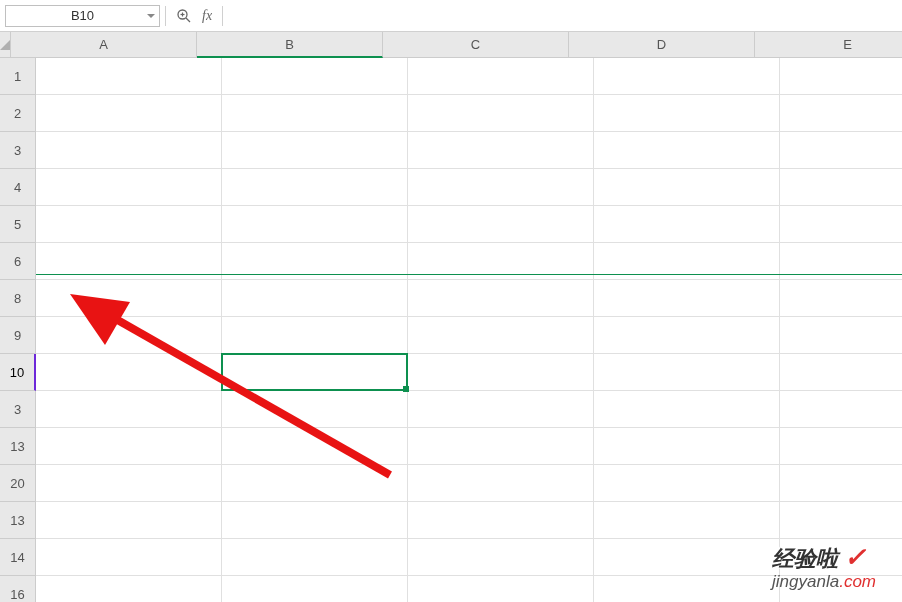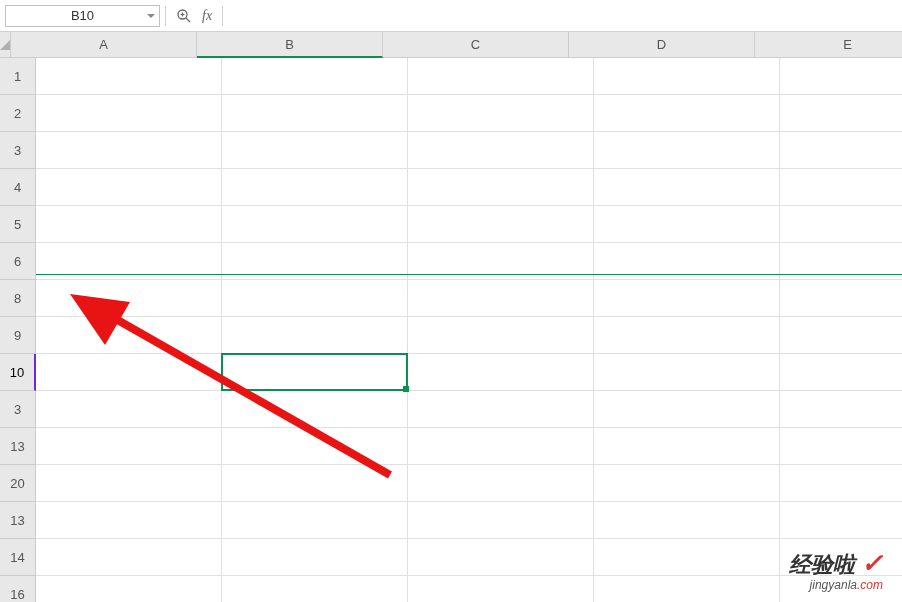--- a/index.html
+++ b/index.html
@@ -174,39 +174,38 @@
       background: #0d904f;
       z-index: 5;
     }
     .arrow-overlay {
       position: absolute;
       pointer-events: none;
       z-index: 10;
     }
     .watermark {
       position: absolute;
-      right: 19px;
+      right: 26px;
       bottom: 10px;
       z-index: 20;
-      text-align: right;
     }
     .watermark-main {
       font-size: 22px;
       font-weight: bold;
       font-style: italic;
       color: #333;
       text-shadow: 1px 1px 0 #fff, -1px -1px 0 #fff, 1px -1px 0 #fff, -1px 1px 0 #fff;
     }
     .watermark-check {
       color: #e03030;
       font-size: 26px;
       font-weight: bold;
     }
     .watermark-sub {
-      font-size: 12px;
+      font-size: 17px;
       font-style: italic;
       color: #555;
       text-shadow: 1px 1px 0 #fff;
       margin-top: -2px;
     }
     .watermark-com {
       color: #e03030;
     }
   </style>
 </head>

